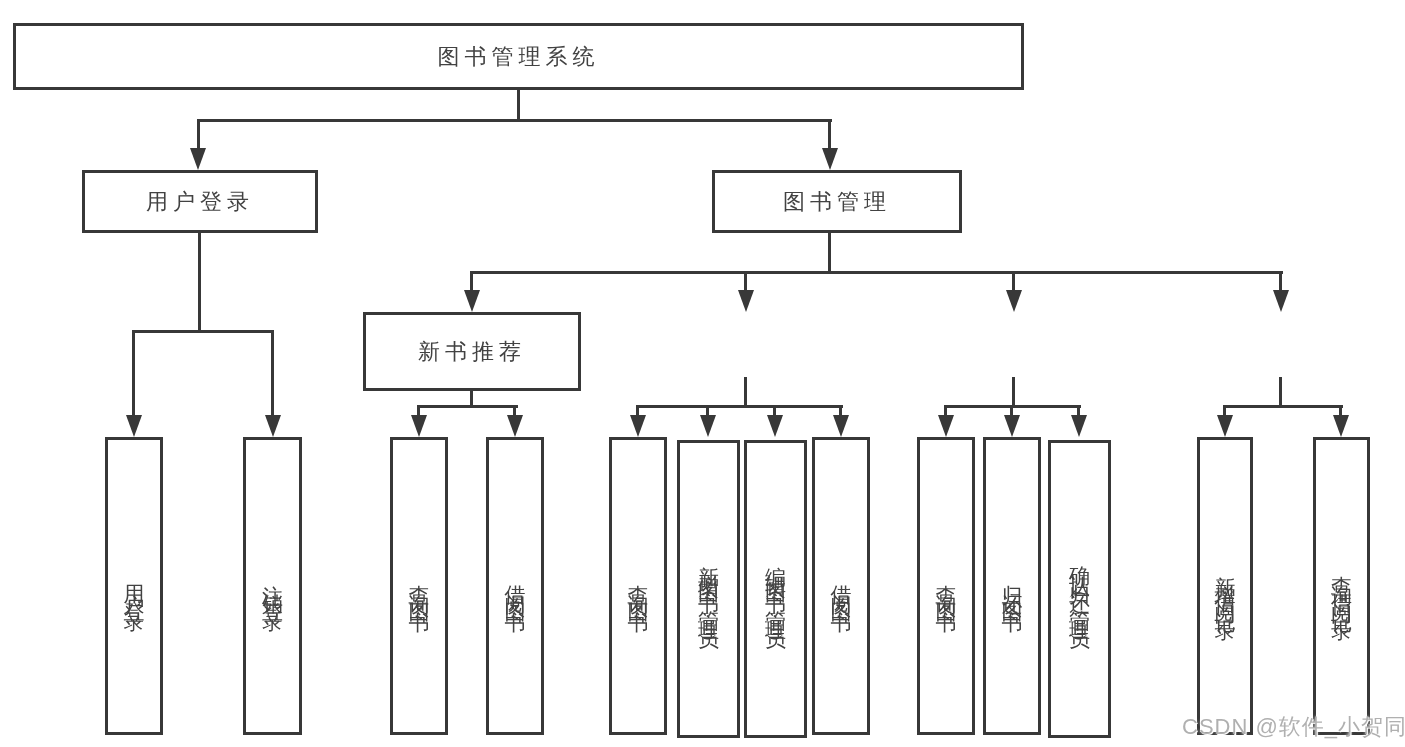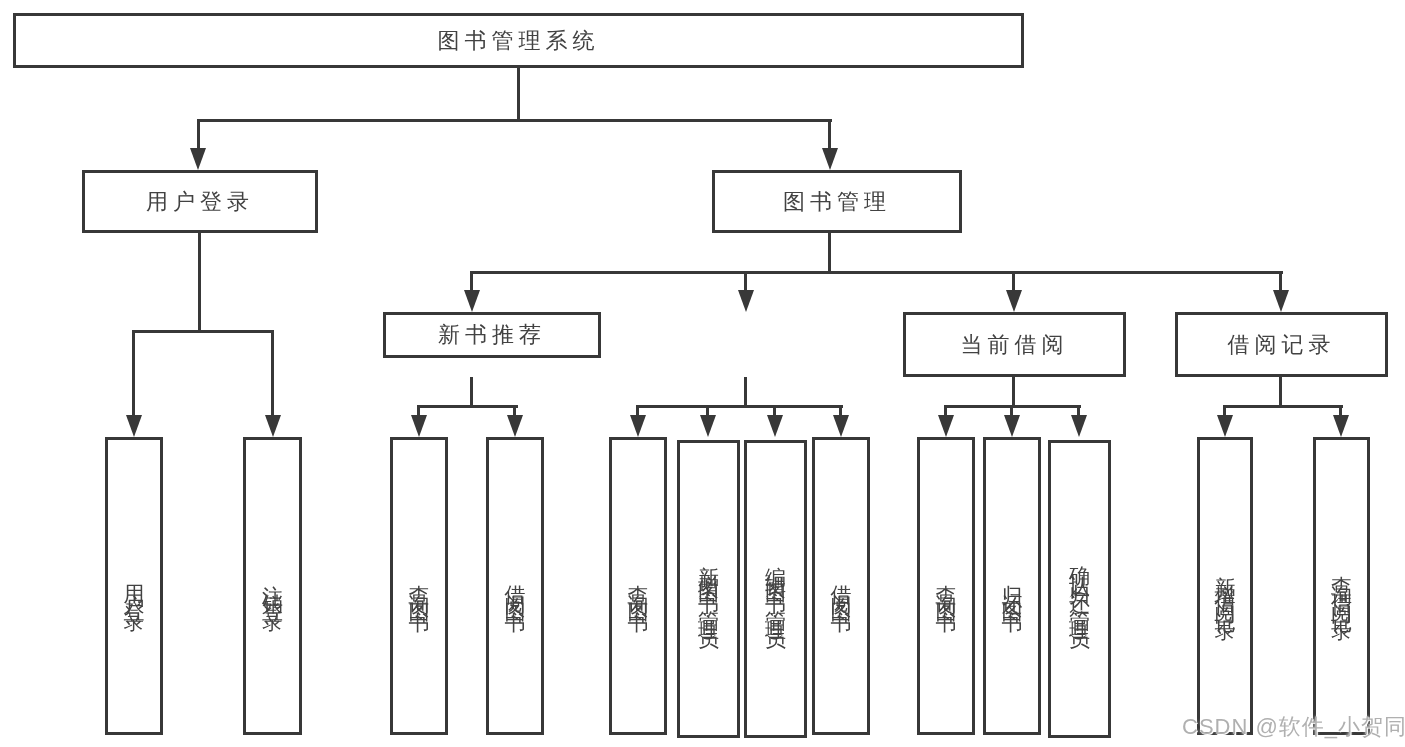--- a/index.html
+++ b/index.html
@@ -36,21 +36,21 @@
     font-size:22px; letter-spacing:1px; color:var(--watermark);
     text-shadow:0 0 3px #ffffff, 1px 1px 0 #ffffff;
     white-space:nowrap;
   }
 </style>
 </head>
 <body>
 
 <div class="canvas">
 
-  <div class="node" style="left:13px;top:13px;width:1011px;height:55px;">图书管理系统</div>
+  <div class="node" style="left:13px;top:23px;width:1011px;height:67px;">图书管理系统</div>
 
   <div class="vl" style="left:517px;top:68px;height:53px;"></div>
   <div class="hl" style="left:197px;top:119px;width:635px;"></div>
   <div class="vl" style="left:197px;top:119px;height:31px;"></div>
   <div class="ah" style="left:190px;top:148px;"></div>
   <div class="vl" style="left:828px;top:119px;height:31px;"></div>
   <div class="ah" style="left:822px;top:148px;"></div>
 
   <div class="node" style="left:82px;top:170px;width:236px;height:63px;">用户登录</div>
   <div class="node" style="left:712px;top:170px;width:250px;height:63px;">图书管理</div>
@@ -66,23 +66,21 @@
   <div class="hl" style="left:470px;top:271px;width:813px;"></div>
   <div class="vl" style="left:470px;top:271px;height:21px;"></div>
   <div class="ah" style="left:464px;top:290px;"></div>
   <div class="vl" style="left:744px;top:271px;height:21px;"></div>
   <div class="ah" style="left:738px;top:290px;"></div>
   <div class="vl" style="left:1012px;top:271px;height:21px;"></div>
   <div class="ah" style="left:1006px;top:290px;"></div>
   <div class="vl" style="left:1279px;top:271px;height:21px;"></div>
   <div class="ah" style="left:1273px;top:290px;"></div>
 
-  <div class="node" style="left:363px;top:312px;width:218px;height:46px;margin-left:20px;">新书推荐</div>
-  <div class="node" style="left:903px;top:312px;width:223px;height:65px;">当前借阅</div>
-  <div class="node" style="left:1175px;top:312px;width:213px;height:65px;">借阅记录</div>
+  <div class="node" style="left:363px;top:312px;width:218px;height:79px;">新书推荐</div>
 
   <div class="vl" style="left:470px;top:377px;height:31px;"></div>
   <div class="hl" style="left:417px;top:405px;width:101px;"></div>
   <div class="vl" style="left:417px;top:405px;height:12px;"></div>
   <div class="ah" style="left:411px;top:415px;"></div>
   <div class="vl" style="left:513px;top:405px;height:12px;"></div>
   <div class="ah" style="left:507px;top:415px;"></div>
 
   <div class="vl" style="left:744px;top:377px;height:31px;"></div>
   <div class="hl" style="left:636px;top:405px;width:207px;"></div>

